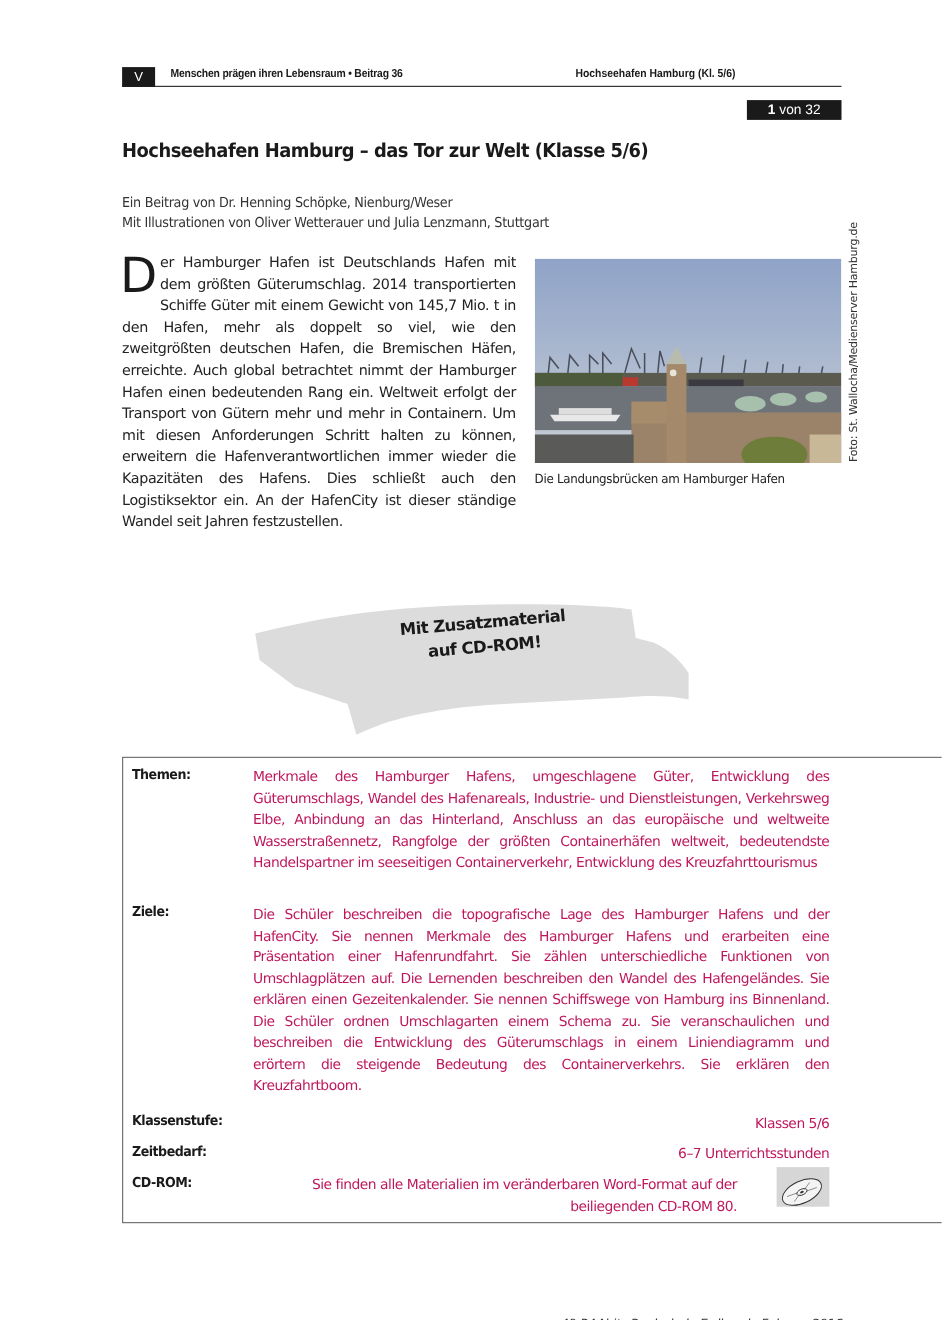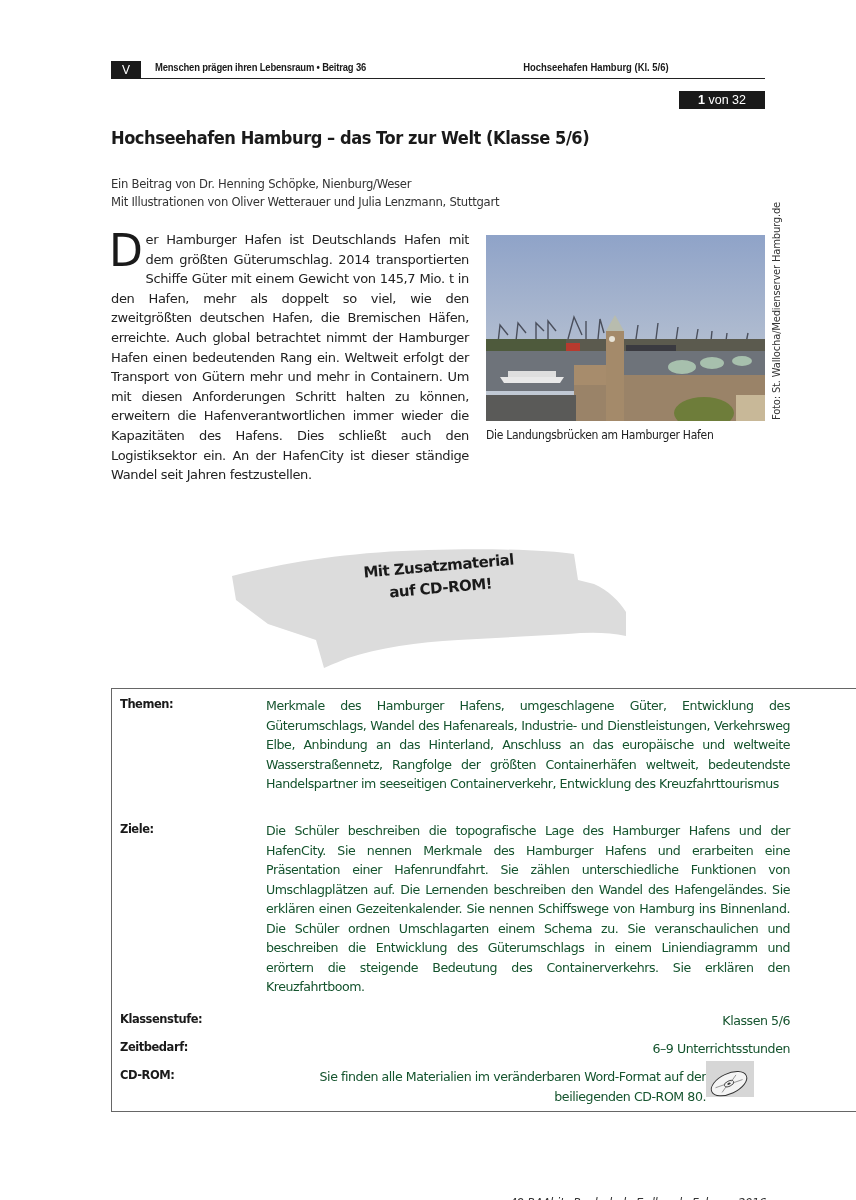--- a/index.html
+++ b/index.html
@@ -36,21 +36,21 @@
 
   
   .banner { position: absolute; left: 228px; top: 540px; width: 400px; height: 130px; }
   .banner-text { position: absolute; left: 358px; top: 562px; transform: rotate(-5deg); transform-origin: left top; font: bold 15px "DejaVu Sans", sans-serif; letter-spacing: -0.5px; line-height: 22px; color: #1a1a1a; text-align: center; width: 160px; }
 
   
   .infobox { position: absolute; left: 111px; top: 688px; width: 770px; height: 424px; border: 1px solid #666; }
   .row { position: absolute; left: 0; width: 100%; }
   .row-label { position: absolute; left: 8px; top: 0; font: bold 12.5px "DejaVu Sans", sans-serif; letter-spacing: -0.5px; color: #1a1a1a; transform: scaleX(0.92); transform-origin: left top; white-space: nowrap; }
   .row-text { position: absolute; left: 118px; top: 0; width: 524px; font: 12.6px "DejaVu Sans", sans-serif; line-height: 19.5px; letter-spacing: -0.45px;
-              text-align: justify; color: #14532d; margin-left: 36px; }
+              text-align: justify; color: #be185d; }
   .row-text.noj { text-align: right; }
 
   .cd-icon { position: absolute; left: 706px; top: 1061px; width: 48px; height: 36px; background: #d6d6d6; }
 
   .footer { position: absolute; right: 90px; top: 1196px; font: italic 11.5px "DejaVu Sans", sans-serif; letter-spacing: -0.3px; color: #333; white-space: nowrap; }
 </style>
 </head>
 <body>
 
 <div class="header">
@@ -138,21 +138,21 @@
   <div class="row" style="top:132px">
     <div class="row-label">Ziele:</div>
     <div class="row-text">Die Schüler beschreiben die topografische Lage des Hamburger Hafens und der HafenCity. Sie nennen Merkmale des Hamburger Hafens und erarbeiten eine Präsentation einer Hafenrundfahrt. Sie zählen unterschiedliche Funktionen von Umschlagplätzen auf. Die Lernenden beschreiben den Wandel des Hafengeländes. Sie erklären einen Gezeitenkalender. Sie nennen Schiffswege von Hamburg ins Binnenland. Die Schüler ordnen Umschlagarten einem Schema zu. Sie veranschaulichen und beschreiben die Entwicklung des Güterumschlags in einem Liniendiagramm und erörtern die steigende Bedeutung des Containerverkehrs. Sie erklären den Kreuzfahrtboom.</div>
   </div>
   <div class="row" style="top:322px">
     <div class="row-label">Klassenstufe:</div>
     <div class="row-text noj">Klassen 5/6</div>
   </div>
   <div class="row" style="top:350px">
     <div class="row-label">Zeitbedarf:</div>
-    <div class="row-text noj">6–9 Unterrichtsstunden</div>
+    <div class="row-text noj">6–7 Unterrichtsstunden</div>
   </div>
   <div class="row" style="top:378px">
     <div class="row-label">CD-ROM:</div>
     <div class="row-text noj" style="width:440px">Sie finden alle Materialien im veränderbaren Word-Format auf der beiliegenden CD-ROM 80.</div>
   </div>
 </div>
 
 <div class="cd-icon">
   <svg width="48" height="36" viewBox="0 0 48 36">
     <g transform="rotate(-25 24 20)">

